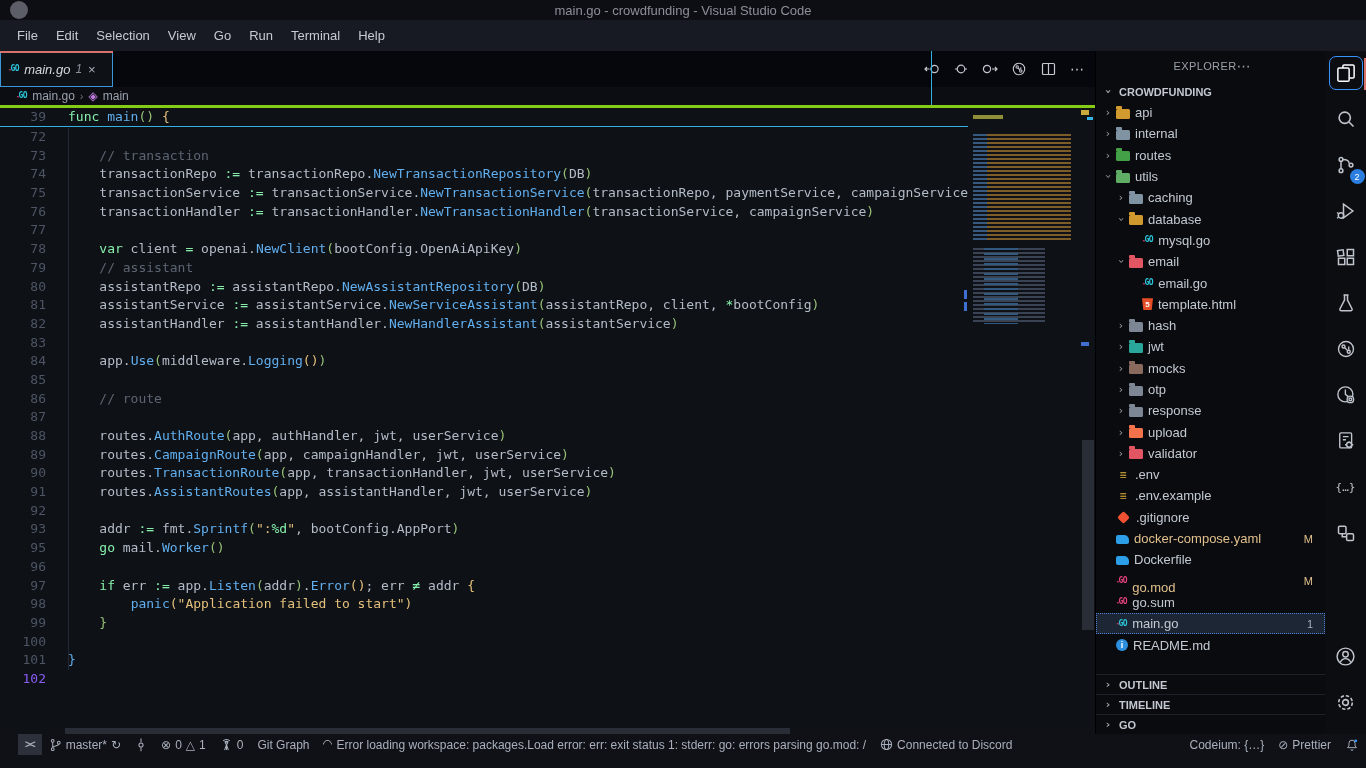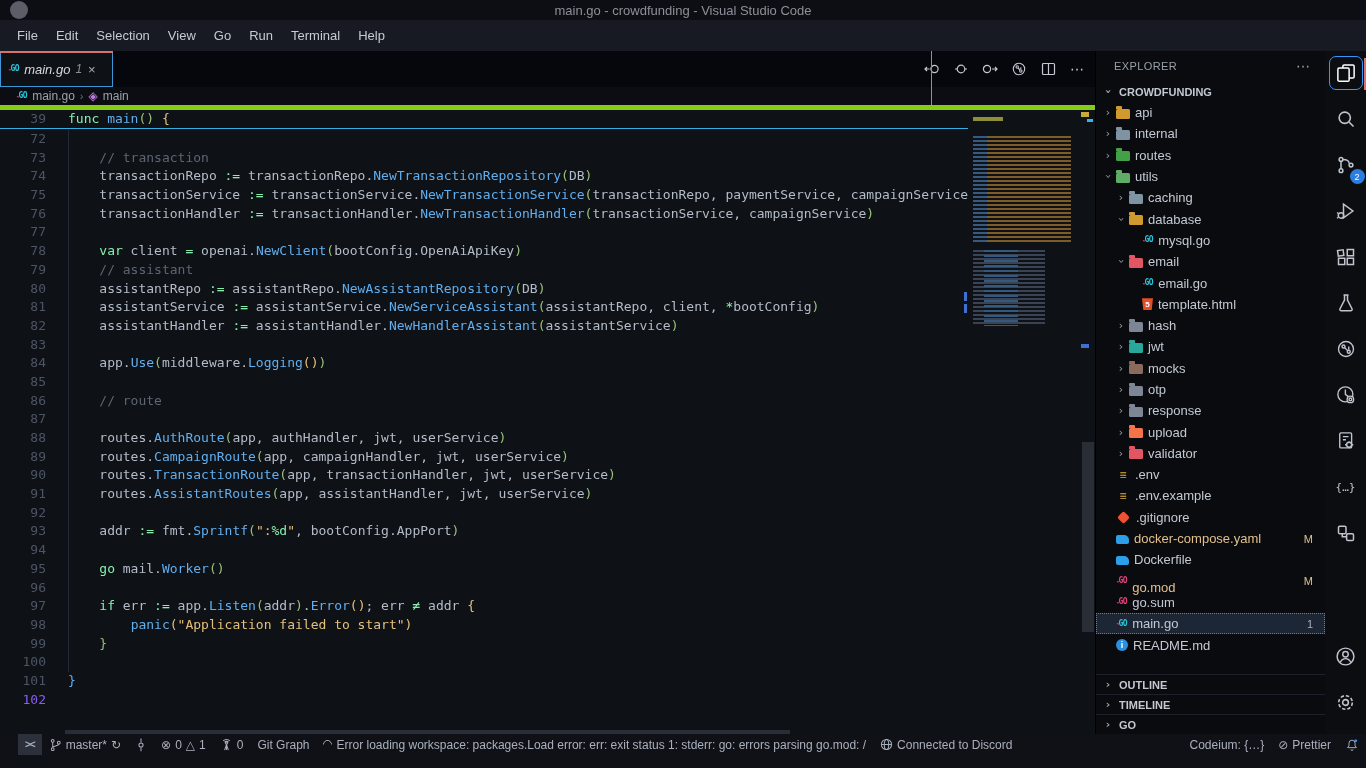--- a/index.html
+++ b/index.html
@@ -26,21 +26,21 @@
   .ea-ic{width:20px;height:20px;display:flex;align-items:center;justify-content:center;color:#c2c7d0}
   .vline-accent{position:absolute;left:931px;top:0;width:1px;height:54px;background:#35b0e2;z-index:5}
   
   .breadcrumbs{height:18px;background:#0b0d12;display:flex;align-items:center;gap:5px;padding-left:16px;font-size:12px;color:#9aa1ac}
   .bc-sep{color:#6b7280;font-size:11px}
   .cube-ic{color:#bf7be0;font-size:11px;line-height:1}
   
   .go-ic{font-size:8px;font-weight:bold;letter-spacing:-.5px;font-family:"DejaVu Sans Mono",monospace;position:relative;line-height:1}
   .go-ic::before{content:"◂";font-size:5px;color:#e5427a;vertical-align:1px}
   
-  .editor{position:absolute;top:54px;left:0;right:0;bottom:0;border-top:5px solid #84cc16;overflow:hidden;background:#0e1116}
+  .editor{position:absolute;top:54px;left:0;right:0;bottom:0;border-top:3px solid #84cc16;overflow:hidden;background:#0e1116}
   .cl{display:flex;height:18.7px;line-height:18.7px;white-space:pre;font-family:"DejaVu Sans Mono",monospace;font-size:13px}
   .ln{width:46px;text-align:right;color:#4d5565;flex:none}
   .ln.dim{color:#8b5cf6}
   .lt{padding-left:22px}
   .sticky{position:absolute;top:0;left:0;right:127px;height:19px;background:#0e1116;border-bottom:1px solid #35b0e2;z-index:4}
   .code-lines{position:absolute;top:20px;left:0;right:127px;overflow:hidden}
   .indent-guide{position:absolute;left:68px;top:20px;width:1px;height:542px;background:#232936}
   .tk-t{color:#b4bcc8}.tk-k{color:#86efac}.tk-f{color:#61afef}.tk-c{color:#5d6572}
   .tk-s{color:#e5c07b}.tk-g{color:#98c379}.tk-y{color:#e5c07b}.tk-b{color:#61afef}
   
@@ -49,21 +49,21 @@
   .mm-b{position:absolute;top:26px;left:5px;width:98px;height:106px;background:repeating-linear-gradient(to bottom,#7d5c28 0 2px,transparent 2px 4px)}
   .mm-b2{position:absolute;top:26px;left:5px;width:14px;height:106px;background:repeating-linear-gradient(to bottom,#365a80 0 2px,transparent 2px 4px)}
   .mm-c{position:absolute;top:140px;left:5px;width:72px;height:76px;background:repeating-linear-gradient(to bottom,#3a4353 0 2px,transparent 2px 4px)}
   .mm-c2{position:absolute;top:140px;left:16px;width:34px;height:76px;background:repeating-linear-gradient(to bottom,#33597f 0 2px,transparent 2px 5px)}
   .ovr{position:absolute;right:0;width:15px;top:0;bottom:0}
   .ovr-m{position:absolute}
   .sb-v{position:absolute;right:1px;top:332px;width:12px;height:190px;background:rgba(121,132,150,.25)}
   .sb-h{position:absolute;left:65px;top:620px;width:725px;height:7px;background:rgba(121,132,150,.25)}
   
   .sidebar{width:230px;background:#090b0f;position:relative;border-left:1px solid #000;color:#c3c9d2}
-  .sb-header{height:30px;display:flex;align-items:center;justify-content:space-between;padding:0 14px 0 18px}
+  .sb-header{height:30px;display:flex;align-items:center;justify-content:center;padding:0 14px 0 18px}
   .sb-title{font-size:11px;color:#9aa0aa;letter-spacing:.4px}
   .sb-more{color:#9aa0aa;font-size:14px;letter-spacing:1px}
   .section-row{height:21px;display:flex;align-items:center;gap:3px;padding-left:4px;font-size:11px;font-weight:bold;color:#c3c8d1}
   .bottom-sections{position:absolute;bottom:0;left:0;right:0}
   .bottom-sections .section-row{border-top:1px solid #1d212b;height:20px}
   .chev{width:16px;text-align:center;color:#9aa0aa;font-size:11px;flex:none;font-family:"DejaVu Sans",sans-serif}
   .chev.d{transform:rotate(90deg)}
   .tree{position:relative}
   .tree-row{height:21.3px;display:flex;align-items:center;font-size:13px;position:relative}
   .tree-row .label{margin-left:5px;white-space:nowrap}
@@ -190,21 +190,20 @@
           <div class="cl"><span class="ln">84</span><span class="lt"><span class="tk-t">    app.</span><span class="tk-f">Use</span><span class="tk-g">(</span><span class="tk-t">middleware.</span><span class="tk-f">Logging</span><span class="tk-y">()</span><span class="tk-g">)</span></span></div>
           <div class="cl"><span class="ln">85</span><span class="lt"></span></div>
           <div class="cl"><span class="ln">86</span><span class="lt"><span class="tk-t">    </span><span class="tk-c">// route</span></span></div>
           <div class="cl"><span class="ln">87</span></div>
           <div class="cl"><span class="ln">88</span><span class="lt"><span class="tk-t">    routes.</span><span class="tk-f">AuthRoute</span><span class="tk-g">(</span><span class="tk-t">app, authHandler, jwt, userService</span><span class="tk-g">)</span></span></div>
           <div class="cl"><span class="ln">89</span><span class="lt"><span class="tk-t">    routes.</span><span class="tk-f">CampaignRoute</span><span class="tk-g">(</span><span class="tk-t">app, campaignHandler, jwt, userService</span><span class="tk-g">)</span></span></div>
           <div class="cl"><span class="ln">90</span><span class="lt"><span class="tk-t">    routes.</span><span class="tk-f">TransactionRoute</span><span class="tk-g">(</span><span class="tk-t">app, transactionHandler, jwt, userService</span><span class="tk-g">)</span></span></div>
           <div class="cl"><span class="ln">91</span><span class="lt"><span class="tk-t">    routes.</span><span class="tk-f">AssistantRoutes</span><span class="tk-g">(</span><span class="tk-t">app, assistantHandler, jwt, userService</span><span class="tk-g">)</span></span></div>
           <div class="cl"><span class="ln">92</span><span class="lt"></span></div>
           <div class="cl"><span class="ln">93</span><span class="lt"><span class="tk-t">    addr </span><span class="tk-k">:=</span><span class="tk-t"> fmt.</span><span class="tk-f">Sprintf</span><span class="tk-g">(</span><span class="tk-s">":</span><span class="tk-k">%d</span><span class="tk-s">"</span><span class="tk-t">, bootConfig.AppPort</span><span class="tk-g">)</span></span></div>
-          <div class="cl"><span class="ln">94</span><span class="lt"></span></div>
           <div class="cl"><span class="ln">95</span><span class="lt"><span class="tk-t">    </span><span class="tk-k">go</span><span class="tk-t"> mail.</span><span class="tk-f">Worker</span><span class="tk-g">()</span></span></div>
           <div class="cl"><span class="ln">96</span><span class="lt"></span></div>
           <div class="cl"><span class="ln">97</span><span class="lt"><span class="tk-t">    </span><span class="tk-k">if</span><span class="tk-t"> err </span><span class="tk-k">:=</span><span class="tk-t"> app.</span><span class="tk-f">Listen</span><span class="tk-g">(</span><span class="tk-t">addr</span><span class="tk-g">)</span><span class="tk-t">.</span><span class="tk-f">Error</span><span class="tk-y">()</span><span class="tk-t">; err </span><span class="tk-k">≠</span><span class="tk-t"> addr </span><span class="tk-y">{</span></span></div>
           <div class="cl"><span class="ln">98</span><span class="lt"><span class="tk-t">        </span><span class="tk-f">panic</span><span class="tk-y">(</span><span class="tk-s">"Application failed to start"</span><span class="tk-y">)</span></span></div>
           <div class="cl"><span class="ln">99</span><span class="lt"><span class="tk-t">    </span><span class="tk-g">}</span></span></div>
           <div class="cl"><span class="ln">100</span><span class="lt"></span></div>
           <div class="cl"><span class="ln">101</span><span class="lt"><span class="tk-b">}</span></span></div>
           <div class="cl"><span class="ln dim">102</span><span class="lt"></span></div>
         </div>
 

